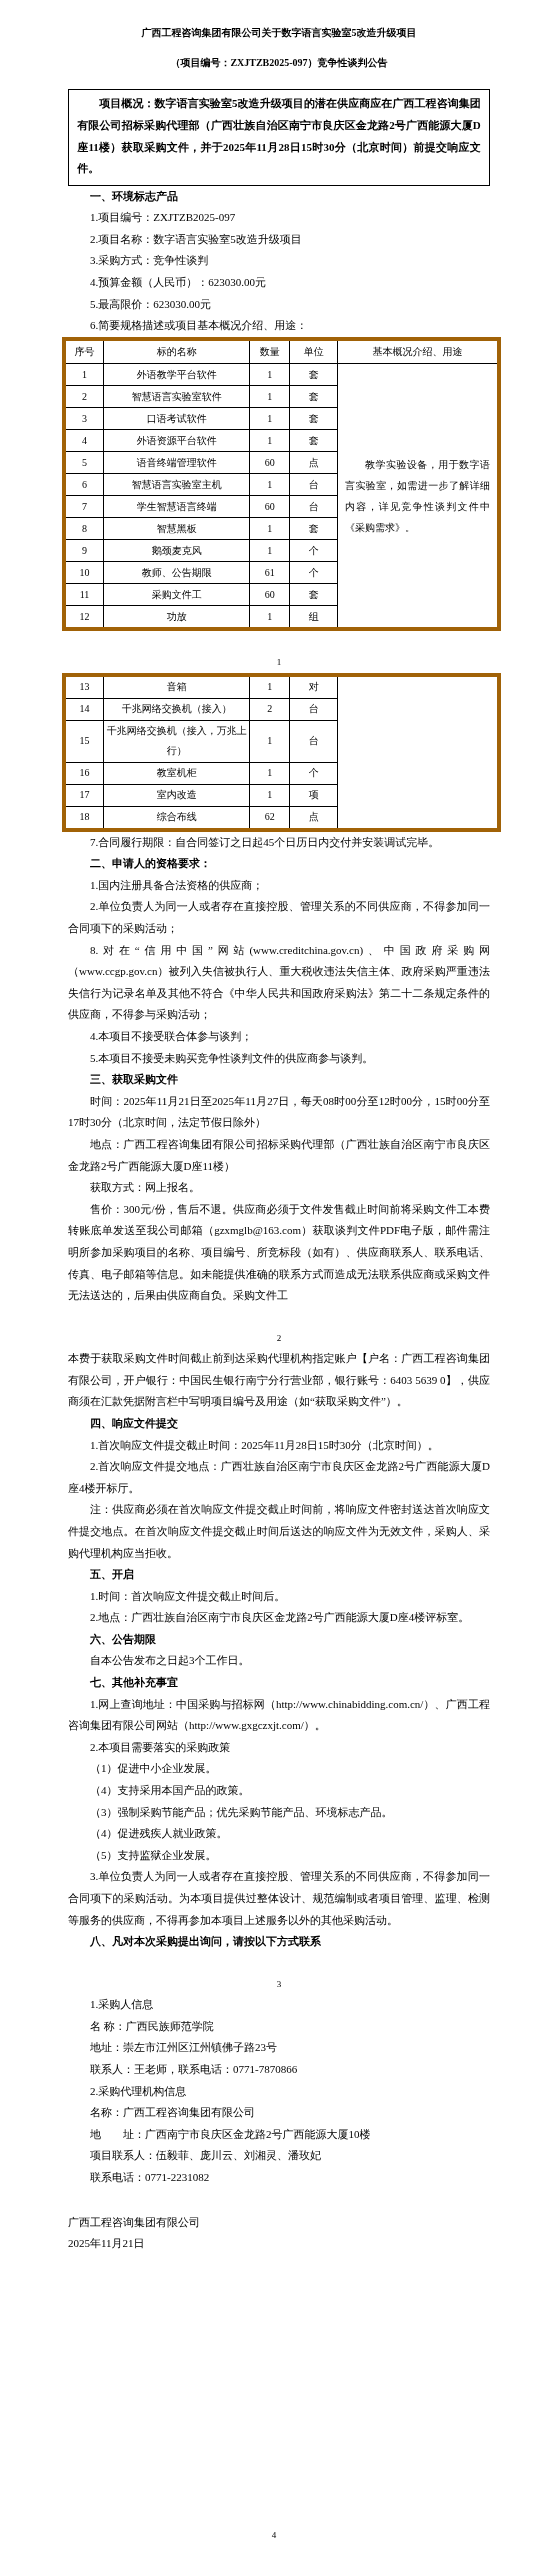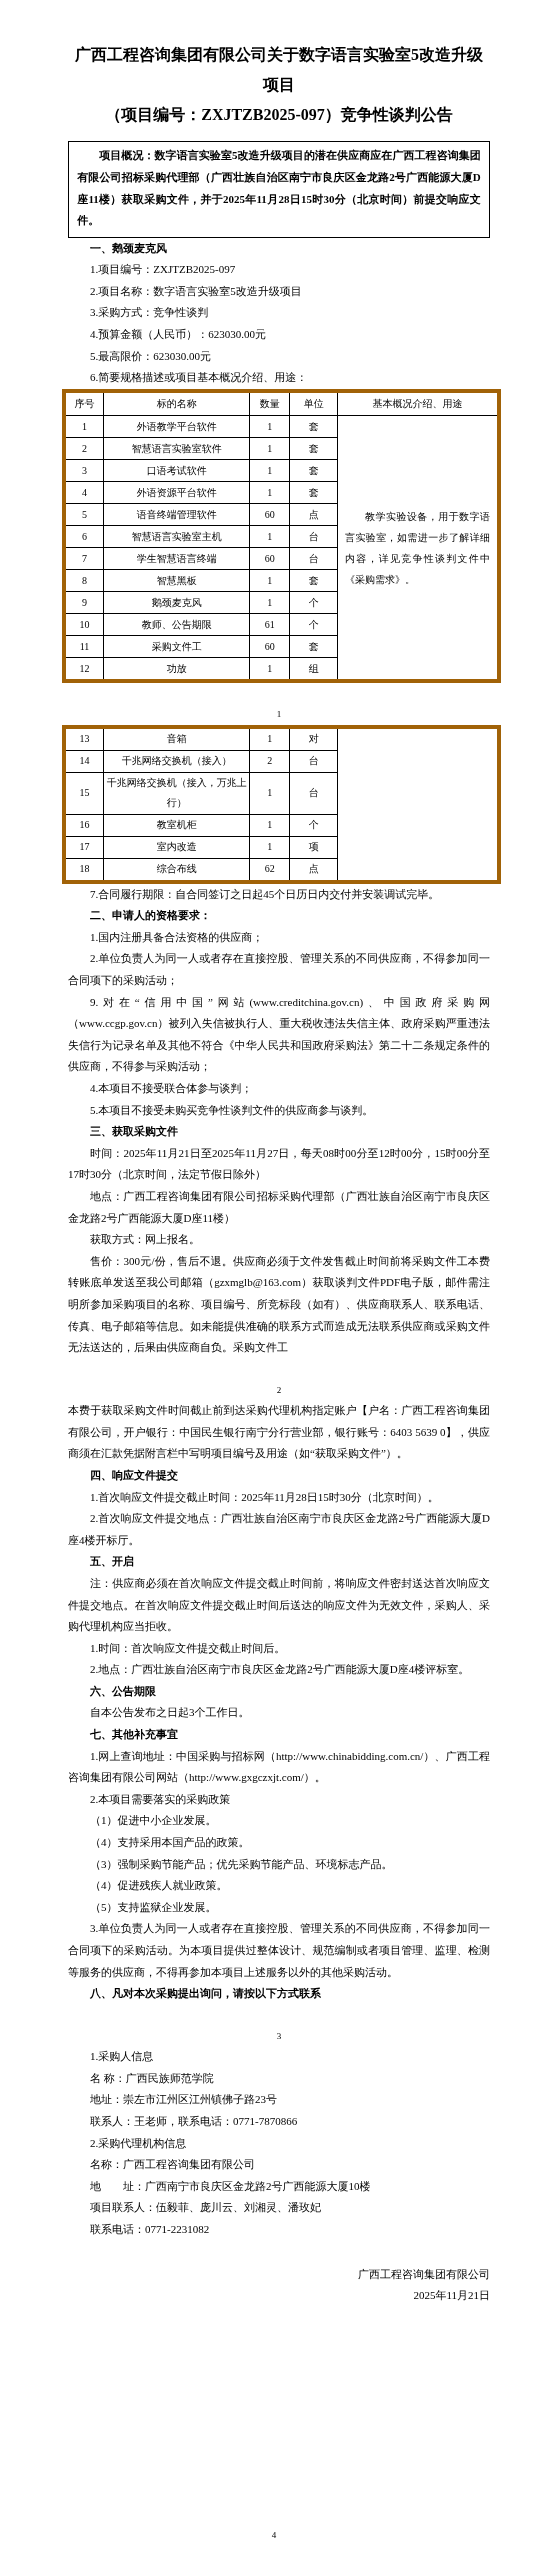--- a/index.html
+++ b/index.html
@@ -8,42 +8,42 @@
     width: 548px;
     height: 2576px;
     box-sizing: border-box;
     padding: 0 58px 0 68px;
     overflow: hidden;
     background: #ffffff;
     color: #000000;
     font-family: "Liberation Serif", "DejaVu Serif", serif;
   }
   .doc-title {
-    padding-top: 40px;
+    padding-top: 18px;
     text-align: center;
     font-weight: bold;
-    font-size: 16px;
+    font-size: 10px;
     line-height: 30px;
   }
   .overview-box {
     margin-top: 11px;
     border: 0.7px solid #000;
     padding: 3.4px 8.2px 4.8px 8.2px;
     font-weight: bold;
   }
   .para {
     margin: 0;
     font-size: 11px;
     line-height: 21.6px;
     text-align: justify;
     text-indent: 2em;
   }
   .heading { font-weight: bold; }
   .cont { text-indent: 0; }
-  .right-line { text-align: right; text-indent: 0; }
+  .right-line { text-align: left; text-indent: 0; }
   .sign-first { margin-top: 23px; }
   .pagenum {
     margin: 25px 0 2.7px 0;
     text-align: center;
     text-indent: 0;
     font-size: 9px;
     line-height: 13.7px;
   }
   .bottom-pagenum {
     position: absolute;
@@ -83,21 +83,21 @@
   <div class="doc-title">
     <div>广西工程咨询集团有限公司关于数字语言实验室5改造升级项目</div>
     <div>（项目编号：ZXJTZB2025-097）竞争性谈判公告</div>
   </div>
 
   <div class="overview-box">
     <p class="para">项目概况：数字语言实验室5改造升级项目的潜在供应商应在广西工程咨询集团有限公司招标采购代理部（广西壮族自治区南宁市良庆区金龙路2号广西能源大厦D座11楼）获取采购文件，并于2025年11月28日15时30分（北京时间）前提交响应文件。</p>
   </div>
 
   <div id="flow">
-      <p class="para heading">一、鹅颈麦克风</p>
+      <p class="para heading">一、环境标志产品</p>
       <p class="para">1.项目编号：ZXJTZB2025-097</p>
       <p class="para">2.项目名称：数字语言实验室5改造升级项目</p>
       <p class="para">3.采购方式：竞争性谈判</p>
       <p class="para">4.预算金额（人民币）：623030.00元</p>
       <p class="para">5.最高限价：623030.00元</p>
       <p class="para">6.简要规格描述或项目基本概况介绍、用途：</p>
       <table class="doc-table">
         <colgroup>
           <col style="width: 40px;">
           <col style="width: 146px;">
@@ -236,35 +236,35 @@
             <td>综合布线</td>
             <td>62</td>
             <td>点</td>
           </tr>
         </tbody>
       </table>
       <p class="para">7.合同履行期限：自合同签订之日起45个日历日内交付并安装调试完毕。</p>
       <p class="para heading">二、申请人的资格要求：</p>
       <p class="para">1.国内注册具备合法资格的供应商；</p>
       <p class="para">2.单位负责人为同一人或者存在直接控股、管理关系的不同供应商，不得参加同一合同项下的采购活动；</p>
-      <p class="para">9.对在“信用中国”网站(www.creditchina.gov.cn)、中国政府采购网（www.ccgp.gov.cn）被列入失信被执行人、重大税收违法失信主体、政府采购严重违法失信行为记录名单及其他不符合《中华人民共和国政府采购法》第二十二条规定条件的供应商，不得参与采购活动；</p>
+      <p class="para">8.对在“信用中国”网站(www.creditchina.gov.cn)、中国政府采购网（www.ccgp.gov.cn）被列入失信被执行人、重大税收违法失信主体、政府采购严重违法失信行为记录名单及其他不符合《中华人民共和国政府采购法》第二十二条规定条件的供应商，不得参与采购活动；</p>
       <p class="para">4.本项目不接受联合体参与谈判；</p>
       <p class="para">5.本项目不接受未购买竞争性谈判文件的供应商参与谈判。</p>
       <p class="para heading">三、获取采购文件</p>
       <p class="para">时间：2025年11月21日至2025年11月27日，每天08时00分至12时00分，15时00分至17时30分（北京时间，法定节假日除外）</p>
       <p class="para">地点：广西工程咨询集团有限公司招标采购代理部（广西壮族自治区南宁市良庆区金龙路2号广西能源大厦D座11楼）</p>
       <p class="para">获取方式：网上报名。</p>
       <p class="para">售价：300元/份，售后不退。供应商必须于文件发售截止时间前将采购文件工本费转账底单发送至我公司邮箱（gzxmglb@163.com）获取谈判文件PDF电子版，邮件需注明所参加采购项目的名称、项目编号、所竞标段（如有）、供应商联系人、联系电话、传真、电子邮箱等信息。如未能提供准确的联系方式而造成无法联系供应商或采购文件无法送达的，后果由供应商自负。采购文件工</p>
       <div class="pagenum">2</div>
       <p class="para cont">本费于获取采购文件时间截止前到达采购代理机构指定账户【户名：广西工程咨询集团有限公司，开户银行：中国民生银行南宁分行营业部，银行账号：6403 5639 0】，供应商须在汇款凭据附言栏中写明项目编号及用途（如“获取采购文件”）。</p>
       <p class="para heading">四、响应文件提交</p>
       <p class="para">1.首次响应文件提交截止时间：2025年11月28日15时30分（北京时间）。</p>
       <p class="para">2.首次响应文件提交地点：广西壮族自治区南宁市良庆区金龙路2号广西能源大厦D座4楼开标厅。</p>
+      <p class="para">注：供应商必须在首次响应文件提交截止时间前，将响应文件密封送达首次响应文件提交地点。在首次响应文件提交截止时间后送达的响应文件为无效文件，采购人、采购代理机构应当拒收。</p>
       <p class="para heading">五、开启</p>
-      <p class="para">注：供应商必须在首次响应文件提交截止时间前，将响应文件密封送达首次响应文件提交地点。在首次响应文件提交截止时间后送达的响应文件为无效文件，采购人、采购代理机构应当拒收。</p>
       <p class="para">1.时间：首次响应文件提交截止时间后。</p>
       <p class="para">2.地点：广西壮族自治区南宁市良庆区金龙路2号广西能源大厦D座4楼评标室。</p>
       <p class="para heading">六、公告期限</p>
       <p class="para">自本公告发布之日起3个工作日。</p>
       <p class="para heading">七、其他补充事宜</p>
       <p class="para">1.网上查询地址：中国采购与招标网（http://www.chinabidding.com.cn/）、广西工程咨询集团有限公司网站（http://www.gxgczxjt.com/）。</p>
       <p class="para">2.本项目需要落实的采购政策</p>
       <p class="para">（1）促进中小企业发展。</p>
       <p class="para">（4）支持采用本国产品的政策。</p>
       <p class="para">（3）强制采购节能产品；优先采购节能产品、环境标志产品。</p>

